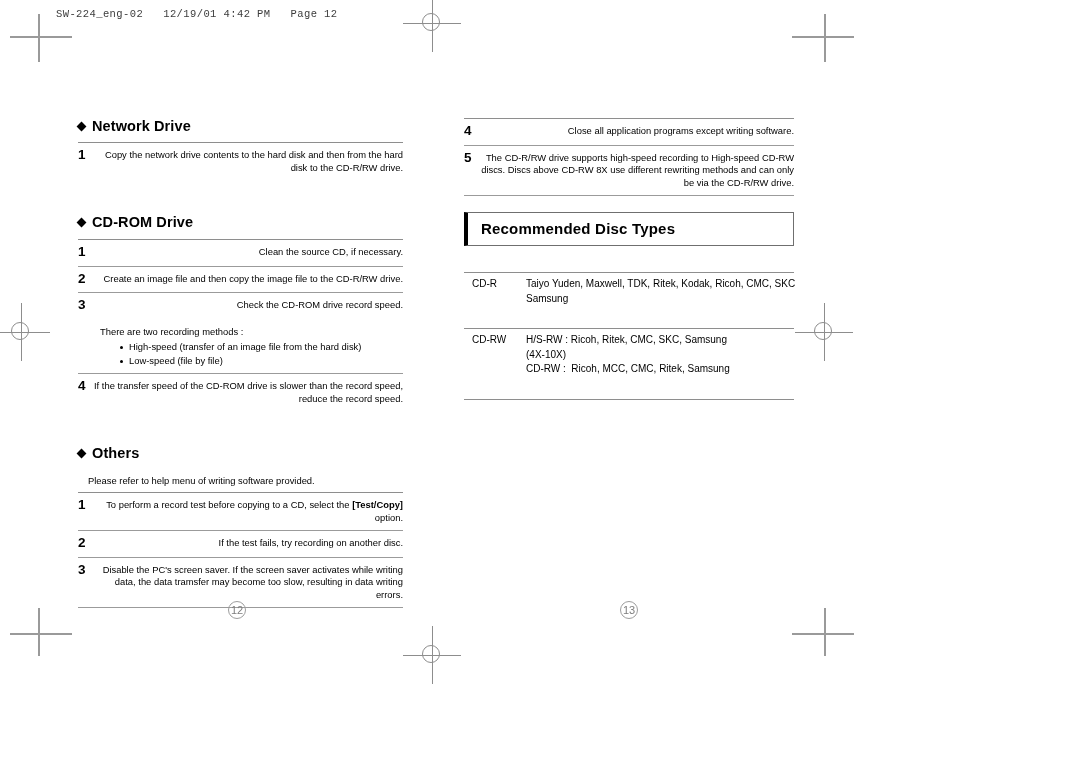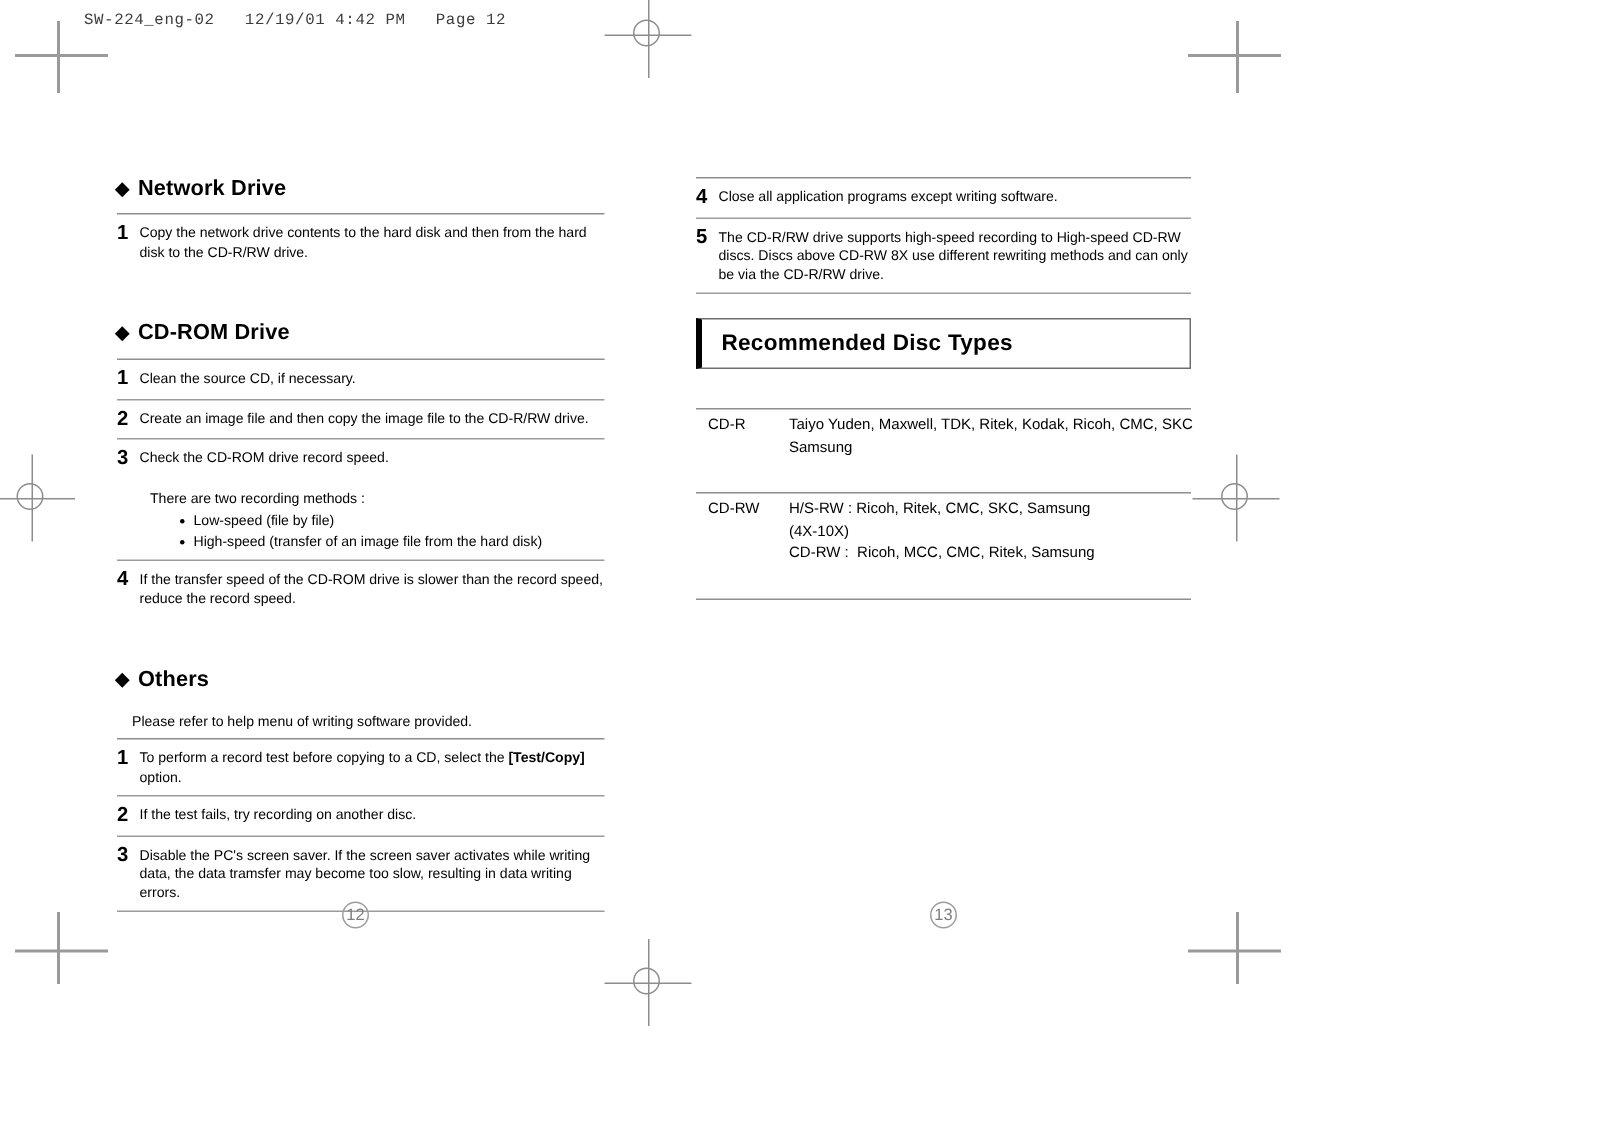--- a/index.html
+++ b/index.html
@@ -110,20 +110,21 @@
     width: 12px;
     flex: 0 0 12px;
     margin-right: 3px;
     text-align: left;
   }
   .num-item .txt {
     font-size: 9.4px;
     line-height: 1.32;
     padding-top: 2px;
     flex: 1;
+    text-align: right;
   }
   .num-item .txt b { font-weight: bold; }
 
   .plain-line {
     font-size: 9.4px;
     line-height: 1.35;
     padding: 5px 0 5px 10px;
   }
 
   .sub-note {
@@ -280,22 +281,22 @@
       <div class="num">2</div>
       <div class="txt">Create an image file and then copy the image file to the CD-R/RW drive.</div>
     </div>
     <div class="rule thin"></div>
     <div class="num-item">
       <div class="num">3</div>
       <div class="txt">Check the CD-ROM drive record speed.</div>
     </div>
     <div class="sub-note">There are two recording methods :</div>
     <ul class="bullets">
+      <li>High-speed (transfer of an image file from the hard disk)</li>
       <li>Low-speed (file by file)</li>
-      <li>High-speed (transfer of an image file from the hard disk)</li>
     </ul>
     <div class="rule thin"></div>
     <div class="num-item">
       <div class="num">4</div>
       <div class="txt">If the transfer speed of the CD-ROM drive is slower than the record speed, reduce the record speed.</div>
     </div>
   </div>
 
   <div class="gap-lg"></div>
 

